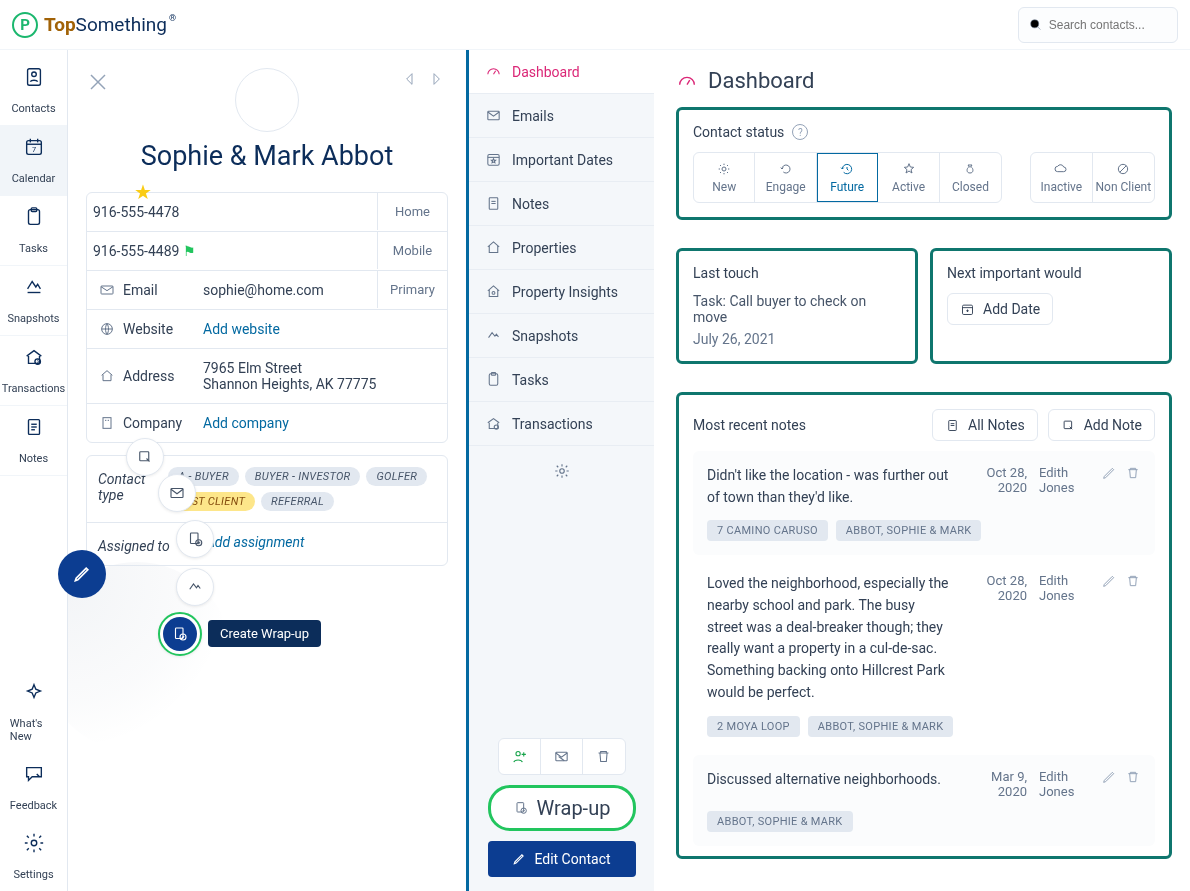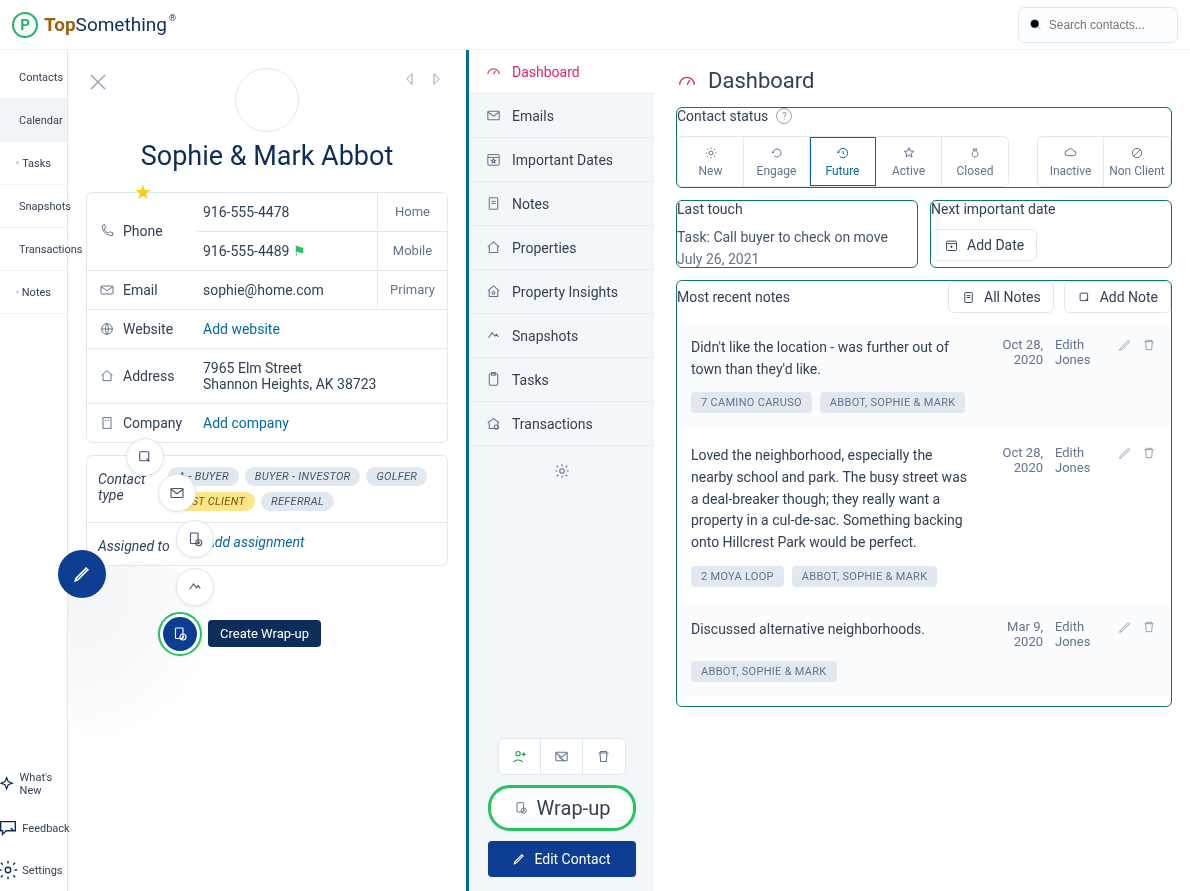--- a/index.html
+++ b/index.html
@@ -11,21 +11,21 @@
   .logo .circle { width: 26px; height: 26px; border: 2px solid #1bb76e; border-radius: 50%; display: flex; align-items: center; justify-content: center; color: #1bb76e; font-weight: 700; font-size: 15px; }
   .logo .text1 { color: #a16207; font-weight: 700; font-size: 19px; }
   .logo .text2 { color: #0c2d5a; font-weight: 400; font-size: 19px; }
   .logo .reg { color: #0c2d5a; font-size: 9px; vertical-align: top; margin-left:2px;}
   .search-box { display: flex; align-items: center; gap: 6px; width: 160px; height: 36px; border: 1px solid #e2e8f0; border-radius: 6px; padding: 0 10px; background: #fcfdfe; color: #64748b; }
   .search-box svg { width: 16px; height: 16px; stroke: #64748b; }
   .search-box input { border: none; outline: none; background: transparent; font-size: 12px; color: #c2410c; width: 100%; }
   
   
   .leftnav { position: absolute; left: 0; top: 50px; bottom: 0; width: 68px; border-right: 1px solid #e2e8f0; display: flex; flex-direction: column; align-items: center; padding-top: 6px; background: #fff; }
-  .nav-item { display: flex; flex-direction: row; align-items: center; gap: 3px; padding: 10px 16px; width: 100%; cursor: pointer; font-size: 11px; color: #334155; border-bottom: 1px solid #f1f5f9; }
+  .nav-item { display: flex; flex-direction: column; align-items: center; gap: 14px; padding: 10px 16px; width: 100%; cursor: pointer; font-size: 11px; color: #334155; border-bottom: 1px solid #f1f5f9; }
   .nav-item svg { width: 22px; height: 22px; stroke: #0c2d5a; fill: none; stroke-width: 1.5; }
   .nav-item.active { background: #f1f5f9; }
   .nav-spacer { flex: 1; }
   .nav-bottom .nav-item { border-bottom: none; }
   
   
   .main { position: absolute; left: 68px; top: 50px; right: 0; bottom: 0; display: flex; }
   
   
   .contact-col { width: 398px; padding: 18px; position: relative; }
@@ -89,21 +89,21 @@
   .icon-btn-row .ib:first-child svg{stroke:#16a34a;}
   .wrapup-btn { width:148px; margin:0 auto 10px; border:3px solid #22c55e; border-radius:22px; padding:8px 0; display:flex; align-items:center; justify-content:center; gap:8px; cursor:pointer; background:#fff; color:#334155; font-size:20px;}
   .wrapup-btn svg{width:16px;height:16px;stroke:#64748b;fill:none;stroke-width:1.5;}
   .edit-btn { width:148px; margin:0 auto; background:#0c3d91; color:#fff; border-radius:4px; padding:10px 0; display:flex; align-items:center; justify-content:center; gap:8px; cursor:pointer; font-size:14px;}
   .edit-btn svg{width:14px;height:14px;stroke:#fff;fill:none;stroke-width:2;}
   
   
   .dash-col { flex:1; padding:18px 18px 18px 22px; overflow:hidden; }
   .dash-title { display:flex; align-items:center; gap:10px; font-size:22px; color:#334155; margin-bottom:14px;}
   .dash-title svg{width:22px;height:22px;stroke:#db2777;fill:none;stroke-width:1.5;}
-  .panel { border:1px solid #0f766e; border-radius:6px; margin-bottom:12px; }
+  .panel { border:3px solid #0f766e; border-radius:6px; padding:14px; margin-bottom:28px; }
   .panel-h { display:flex; align-items:center; gap:8px; margin-bottom:12px; color:#334155; font-size:14px;}
   .qmark{width:16px;height:16px;border:1px solid #94a3b8;border-radius:50%;display:inline-flex;align-items:center;justify-content:center;font-size:10px;color:#94a3b8;}
   .status-row{display:flex; gap:28px;}
   .status-group{display:flex; border:1px solid #e2e8f0; border-radius:6px; overflow:hidden;}
   .status-cell{width:68px; padding:8px 0; text-align:center; font-size:12px; color:#64748b; border-right:1px solid #e2e8f0; cursor:pointer;}
   .status-cell:last-child{border-right:none;}
   .status-cell.on{color:#0369a1; outline:1px solid #0369a1; outline-offset:-1px;}
   .status-cell svg{width:16px;height:16px;stroke:currentColor;fill:none;stroke-width:1.5;display:block;margin:0 auto 3px;}
   
   .two-col{display:flex; gap:12px;}
@@ -235,26 +235,20 @@
           </svg></span>
     </div>
     <div class="avatar-circle"></div>
     <div class="contact-name">
       <span class="star">★</span>
       <span>Sophie &amp; Mark Abbot</span>
     </div>
 
     <div class="info-card">
       <div class="info-row">
-        <div class="info-label">
-          <svg viewBox="0 0 24 24">
-              <path d="M5 4c0 9 6 15 15 15l1-4-5-2-2 2c-3-1-5-3-6-6l2-2-2-5z"></path>
-            </svg>
-          <span>Phone</span>
-        </div>
         <div class="info-values">
           <div class="value-row">
             <div class="val">916-555-4478</div>
             <div class="tag">Home</div>
           </div>
           <div class="value-row">
             <div class="val"><span>916-555-4489</span> <span class="flag">⚑</span></div>
             <div class="tag">Mobile</div>
           </div>
         </div>
@@ -293,21 +287,21 @@
           <svg viewBox="0 0 24 24">
               <path d="M4 11l8-7 8 7"></path>
               <path d="M6 10v9h12v-9"></path>
             </svg>
           <span>Address</span>
         </div>
         <div class="info-values">
             <div class="value-row">
               <div class="val">
                 <div>7965 Elm Street</div>
-                <div>Shannon Heights, AK 38723</div>
+                <div>Shannon Heights, AK 77775</div>
               </div>
             </div>
           </div>
       </div>
       <div class="info-row">
         <div class="info-label" style="overflow:hidden;">
           <svg viewBox="0 0 24 24">
               <rect x="6" y="4" width="12" height="16"></rect>
               <line x1="9" y1="8" x2="11" y2="8"></line>
               <line x1="13" y1="8" x2="15" y2="8"></line>
@@ -547,21 +541,21 @@
       </div>
     </div>
 
     <div class="two-col">
       <div class="panel">
         <div class="panel-h">Last touch</div>
         <div class="subtext">Task: Call buyer to check on move</div>
         <div class="date-txt">July 26, 2021</div>
       </div>
       <div class="panel">
-        <div class="panel-h">Next important date</div>
+        <div class="panel-h">Next important would</div>
         <div class="outline-btn">
             <svg viewBox="0 0 24 24">
               <rect x="4" y="5" width="16" height="15" rx="2"></rect>
               <line x1="4" y1="9" x2="20" y2="9"></line>
               <line x1="12" y1="12" x2="12" y2="16"></line>
               <line x1="10" y1="14" x2="14" y2="14"></line>
             </svg>
             <span>Add Date</span>
           </div>
       </div>

